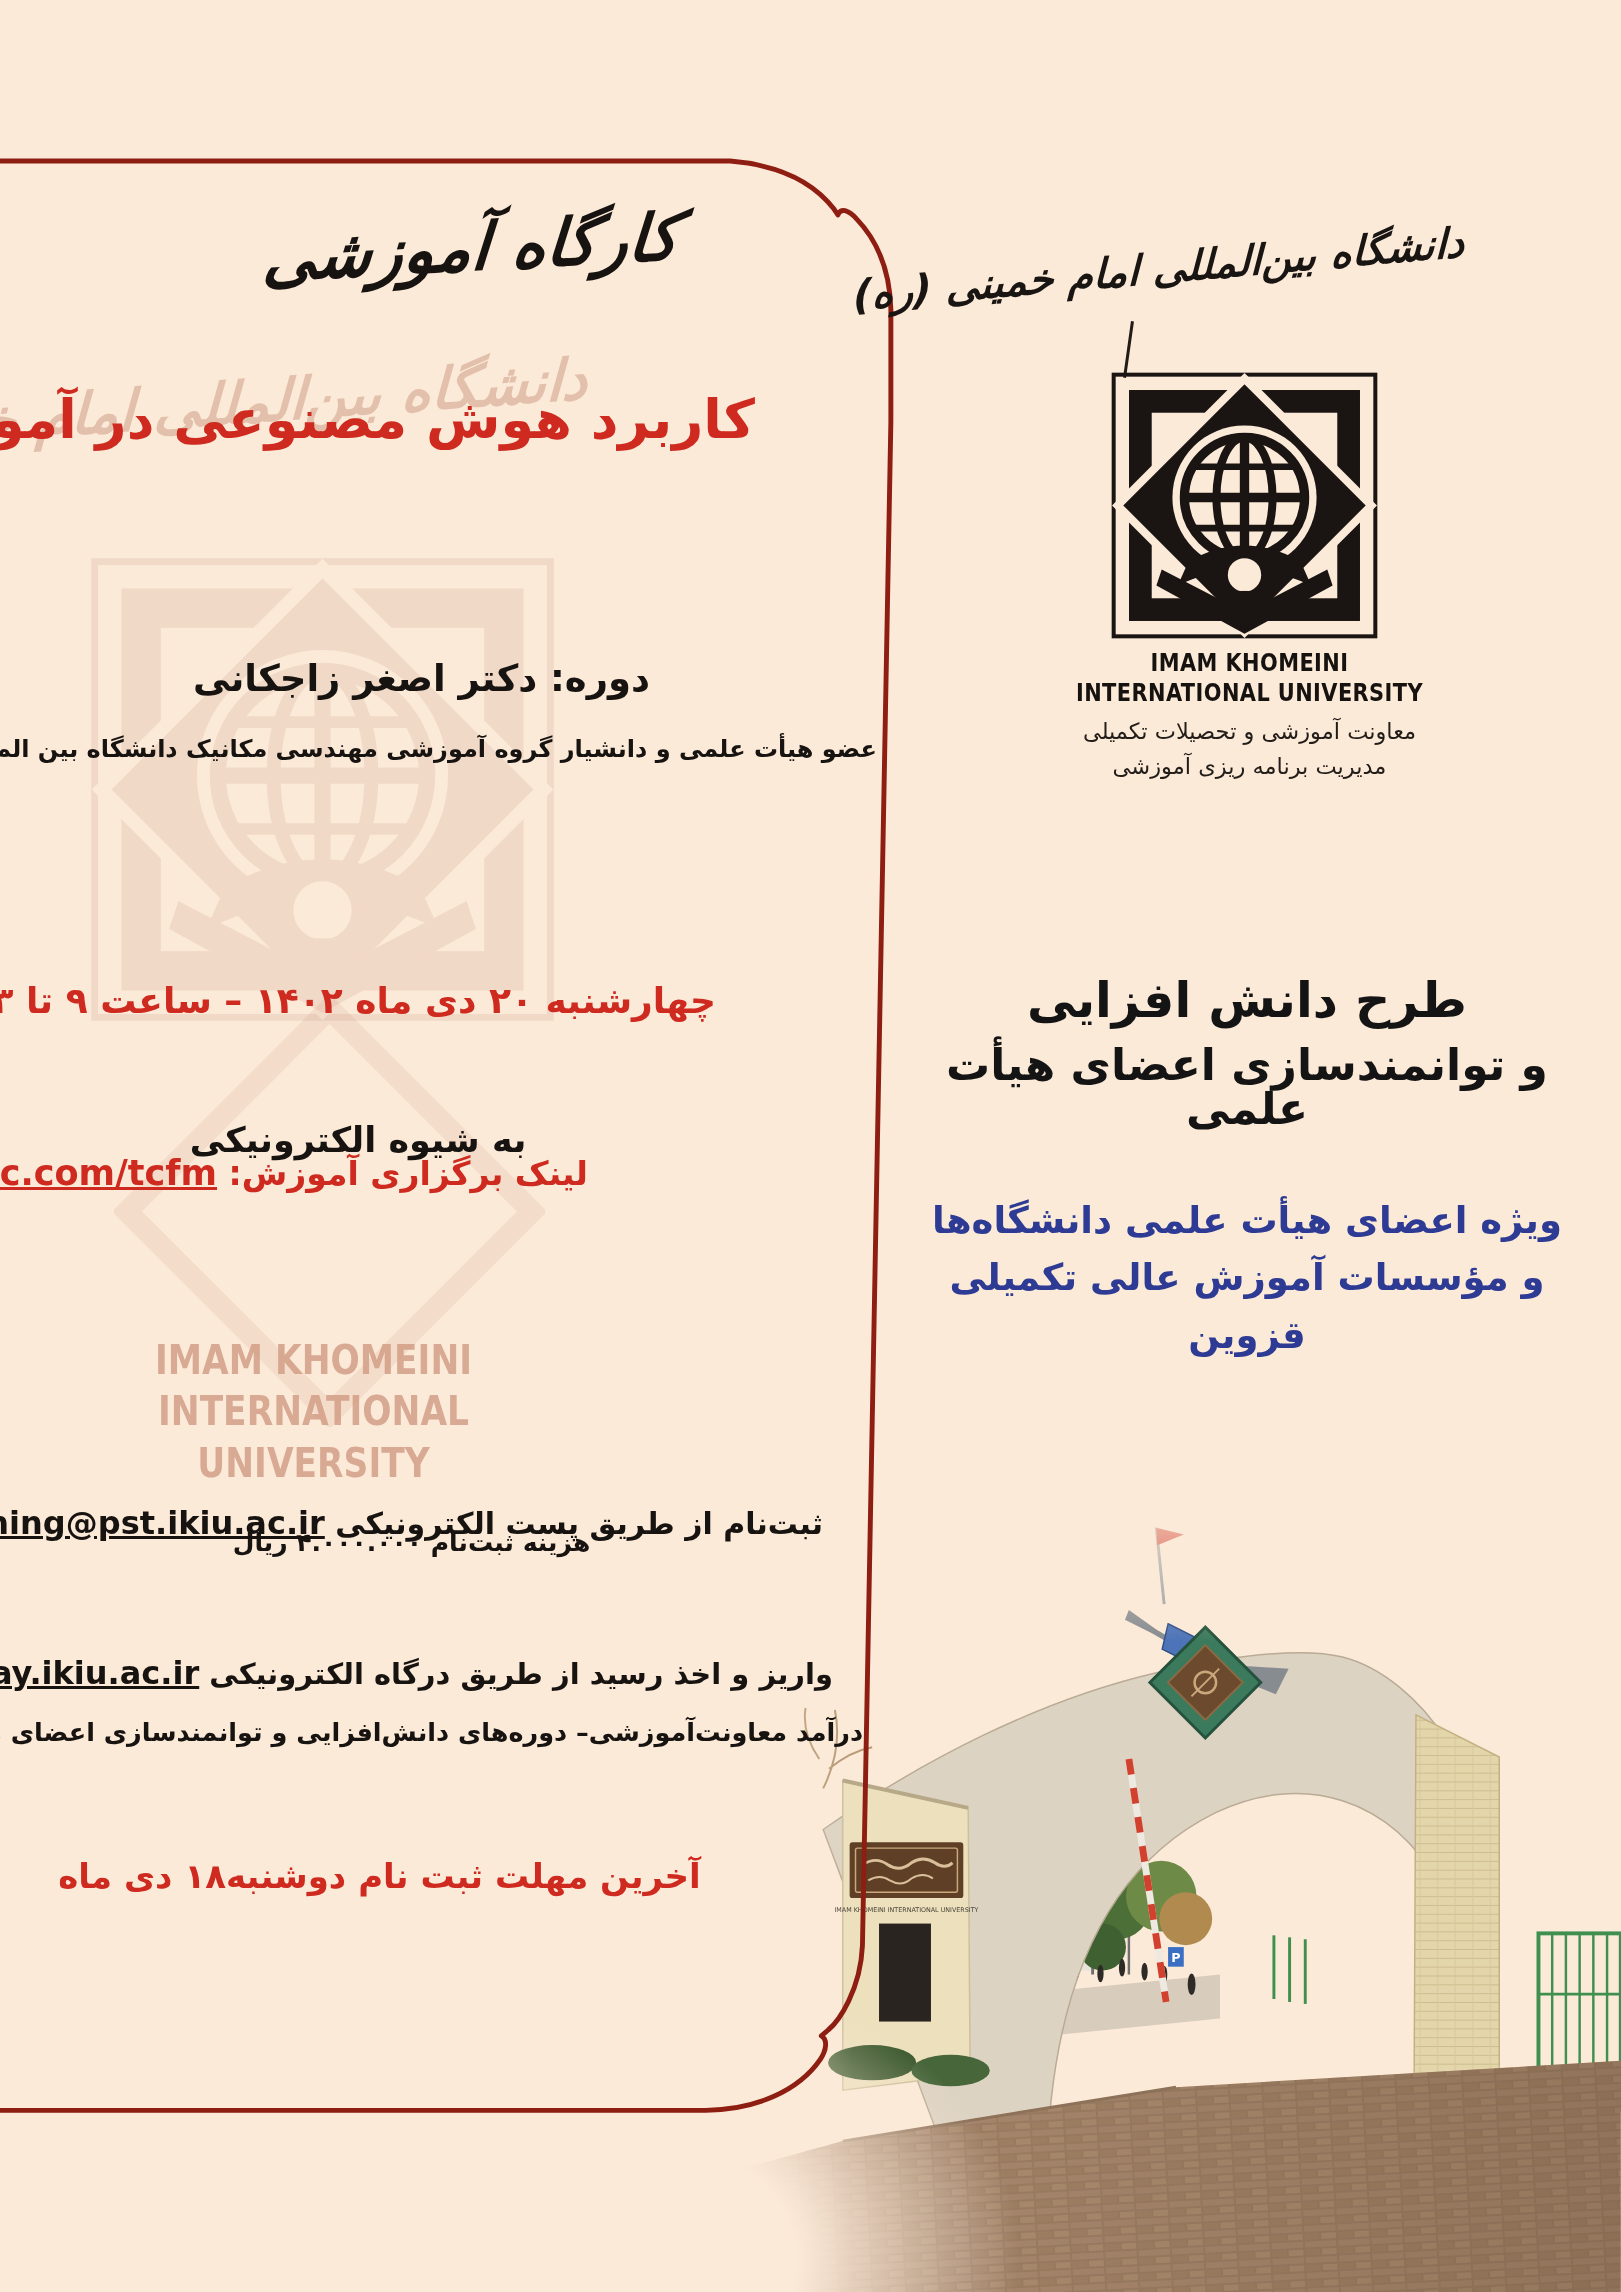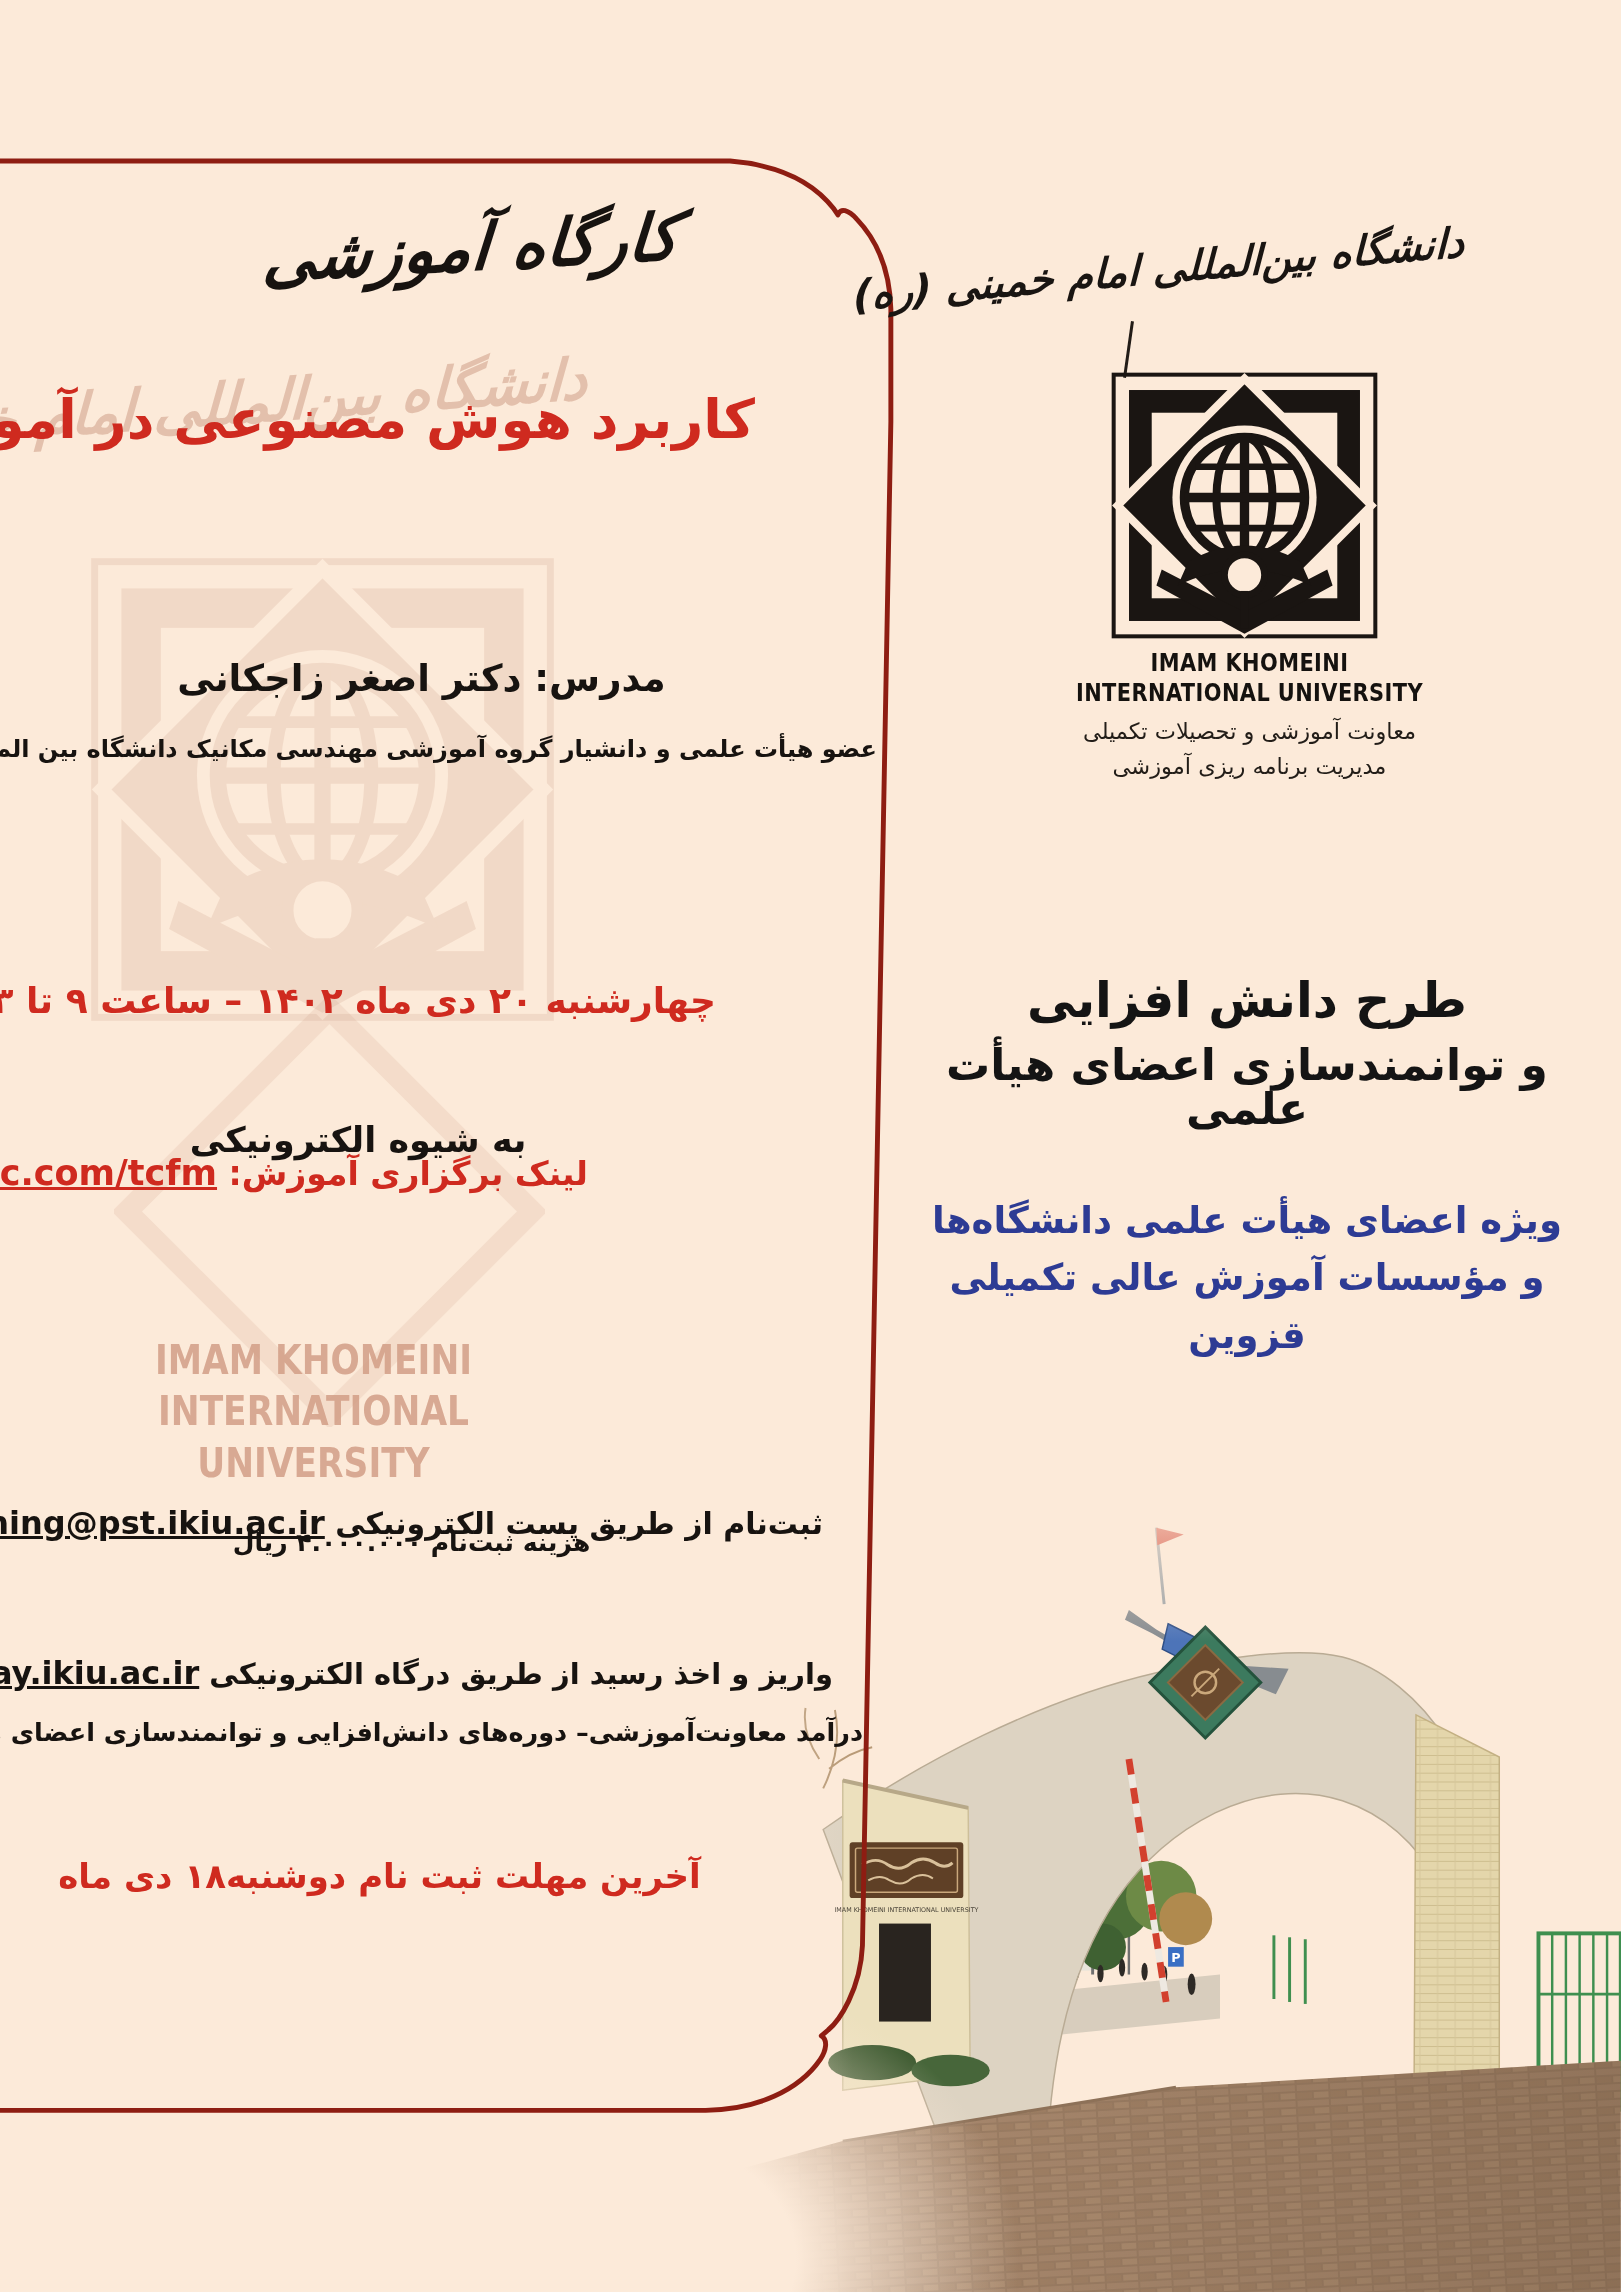--- a/index.html
+++ b/index.html
@@ -227,21 +227,21 @@
   <svg class="abs frame-svg" viewBox="0 0 1654 2339">
     <path d="M 0 164 L 745 164 Q 818 170 851 213 L 855 219
              C 857 211 866 214 874 223 C 898 248 908 280 909 315
              L 909 430 L 880 1985
              C 878 2030 856 2062 845 2071 L 838 2077
              C 845 2081 843 2092 837 2101 C 815 2133 772 2152 720 2153 L 0 2153" fill="none" stroke="var(--maroon)" stroke-width="5" stroke-linejoin="round" stroke-linecap="round"></path>
   </svg>
 
   <div class="abs kicker ctr nw fa">کارگاه آموزشی</div>
   <div class="abs main-title ctr nw fa bold red">کاربرد هوش مصنوعی در آموزش</div>
-  <div class="abs instructor ctr nw fa bold ink">مدرس: دکتر اصغر زاجکانی</div>
+  <div class="abs instructor ctr nw fa bold ink">دوره: دکتر اصغر زاجکانی</div>
   <div class="abs affiliation ctr nw fa bold ink">عضو هیأت علمی و دانشیار گروه آموزشی مهندسی مکانیک دانشگاه بین المللی امام خمینی(ره)</div>
   <div class="abs date-line ctr nw fa bold red">چهارشنبه ۲۰ دی ماه ۱۴۰۲ – ساعت ۹ تا ۱۳</div>
   <div class="abs format-line ctr nw fa bold ink">به شیوه الکترونیکی</div>
   <div class="abs link-line ctr nw fa bold red">
     <span>لینک برگزاری آموزش:</span>
     <span class="url u" dir="ltr">https://ac.aminidc.com/tcfm</span>
   </div>
   <div class="abs reg-line ctr nw fa bold ink">
     <span>ثبت‌نام از طریق پست الکترونیکی</span>
     <span class="url u" dir="ltr">planning@pst.ikiu.ac.ir</span>

